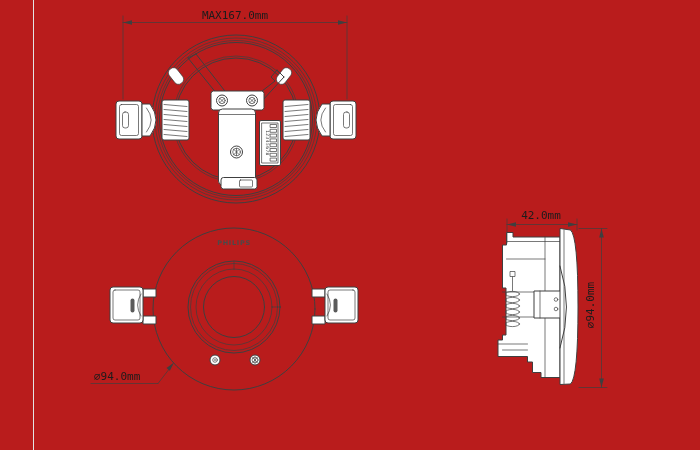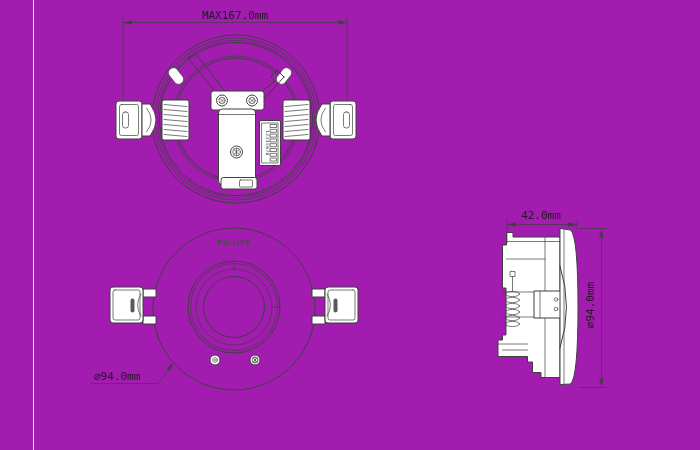--- a/index.html
+++ b/index.html
@@ -1,17 +1,17 @@
 <!DOCTYPE html>
 <html style="--line-color: #3f3f3f; --text-color: #1c1c1c;"><head>
 <meta charset="utf-8">
 <style>
   html,body { margin:0; padding:0; }
   body { width:700px; height:450px; background:#fff; overflow:hidden; }
-  .canvas { position:relative; width:700px; height:450px; background:#a21caf; }
+  .canvas { position:relative; width:700px; height:450px; background:#b91c1c; }
   svg { display:block; }
   .ln  { fill:none; stroke:var(--line-color,#3f3f3f); stroke-width:1; stroke-linecap:round; stroke-linejoin:round; }
   .lnf { fill:#ffffff; stroke:var(--line-color,#3f3f3f); stroke-width:1; stroke-linejoin:round; }
   .thin{ stroke-width:0.7; }
   .arrow { fill:var(--line-color,#3f3f3f); stroke:none; }
   .slot  { fill:#5a5a5a; stroke:none; }
   .dim   { font-family:"DejaVu Sans Mono","Liberation Mono",monospace; font-size:11px; fill:var(--text-color,#1c1c1c); }
   .brand { font-family:"DejaVu Sans","Liberation Sans",sans-serif; font-size:6.5px; font-weight:bold; letter-spacing:0.7px; fill:#4a4a4a; }
   .dipnum{ font-family:"DejaVu Sans Mono",monospace; font-size:4.5px; letter-spacing:0.5px; fill:var(--line-color,#3f3f3f); }
 </style>

